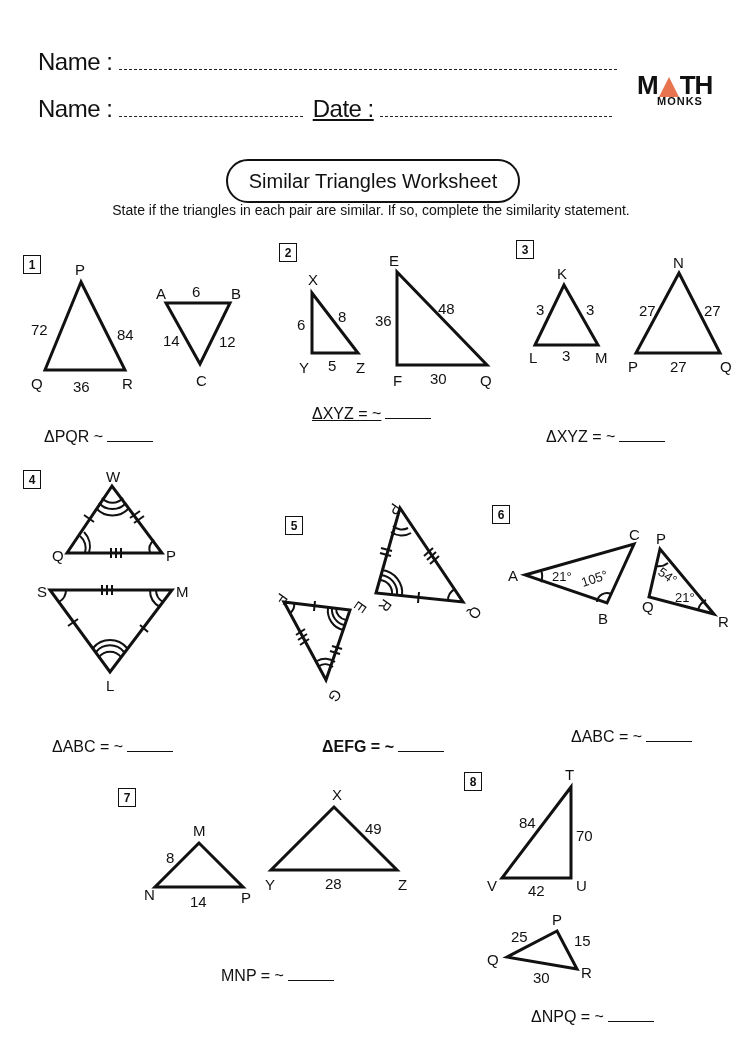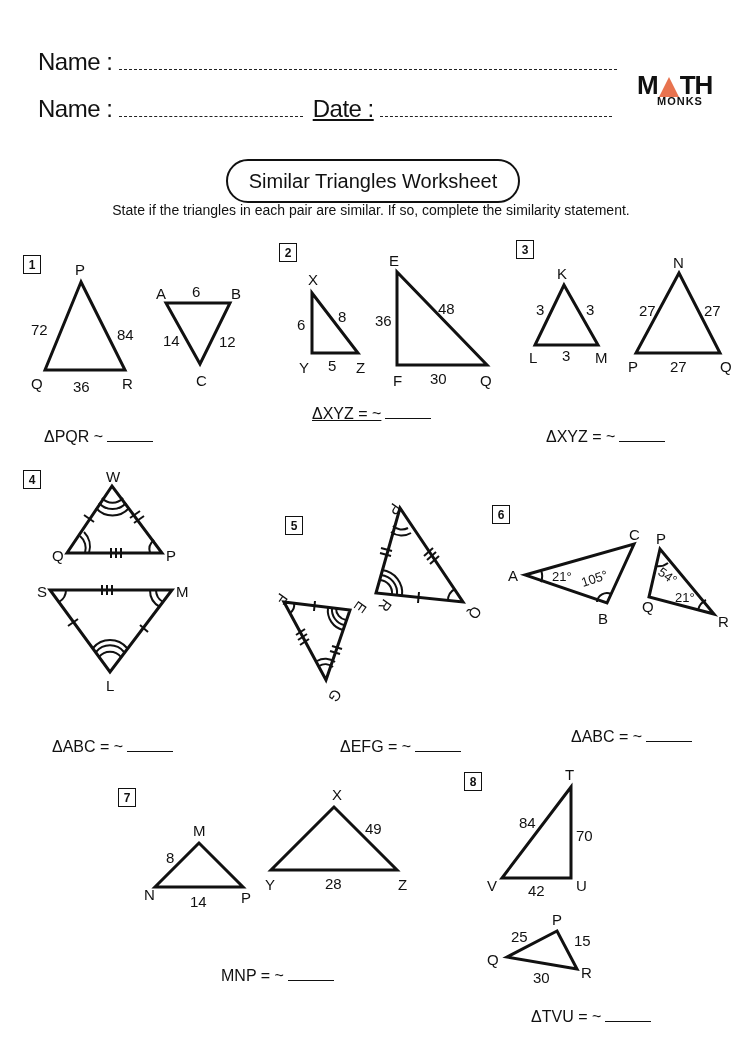--- a/index.html
+++ b/index.html
@@ -229,16 +229,16 @@
   <text x="581" y="978">R</text>
   <text x="511" y="942">25</text>
   <text x="574" y="946">15</text>
   <text x="533" y="983">30</text>
 </svg>
 
 <div class="ans" style="left:44px; top:428px;"><span>ΔPQR ~</span><span class="blank"></span></div>
 <div class="ans" style="left:312px; top:405px;text-decoration:underline;"><span>ΔXYZ = ~</span><span class="blank"></span></div>
 <div class="ans" style="left:546px; top:428px;"><span>ΔXYZ = ~</span><span class="blank"></span></div>
 <div class="ans" style="left:52px; top:738px;"><span>ΔABC = ~</span><span class="blank"></span></div>
-<div class="ans" style="left:340px; top:738px;"><span>ΔEFG = ~</span><span class="blank"></span></div>
+<div class="ans" style="left:322px; top:738px;font-weight:bold;"><span>ΔEFG = ~</span><span class="blank"></span></div>
 <div class="ans" style="left:571px; top:728px;"><span>ΔABC = ~</span><span class="blank"></span></div>
 <div class="ans" style="left:221px; top:967px;"><span>MNP = ~</span><span class="blank"></span></div>
-<div class="ans" style="left:531px; top:1008px;"><span>ΔTVU = ~</span><span class="blank"></span></div>
+<div class="ans" style="left:531px; top:1008px;"><span>ΔNPQ = ~</span><span class="blank"></span></div>
 
 </body></html>

